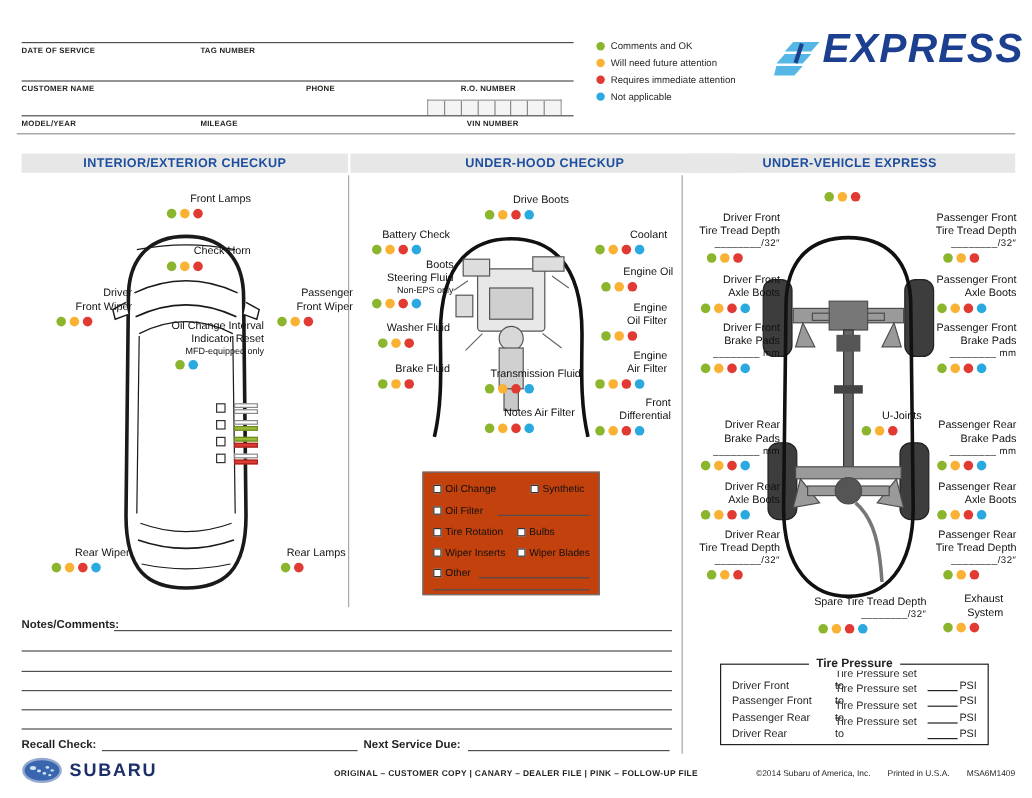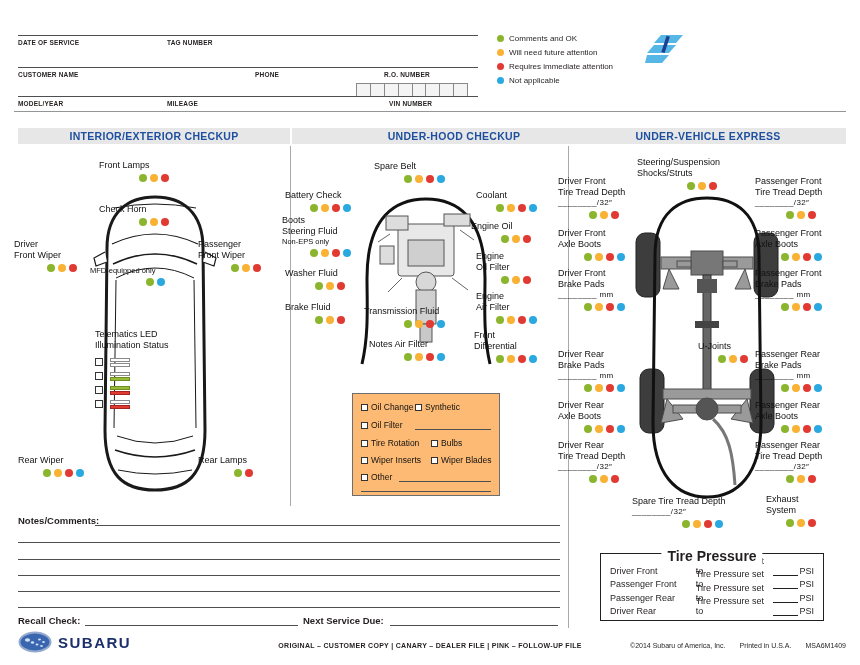--- a/index.html
+++ b/index.html
@@ -11,44 +11,44 @@
   .vdiv{position:absolute;width:0;border-left:1px solid #a7a9ac}
   .flabel{position:absolute;font-size:6.5px;font-weight:bold;letter-spacing:.2px;color:#231f20}
   .col-header{position:absolute;height:16px;background:#e7e7e8;color:#1d4f9e;font-weight:bold;font-size:10.5px;line-height:16px;text-align:center;letter-spacing:.3px}
   .legend{position:absolute;left:497px;top:34px}
   .legend-row{display:flex;align-items:center;margin-bottom:5px}
   .legend-row .dots{margin:0}
   .legend-row .dot{width:7px;height:7px}
   .legend-label{font-size:8px;padding-left:5px;color:#231f20}
   .dots{display:flex;justify-content:center;gap:3px;margin-top:3px}
   .dot{display:inline-block;width:8px;height:8px;border-radius:50%}
-  .item{position:absolute;text-align:left}
+  .item{position:absolute;text-align:right}
   .item-label{font-size:9px;line-height:11px;white-space:pre-line;color:#111}
   .item-sub{font-size:7.5px;line-height:9px;color:#111}
   .item-blank{font-size:8px;line-height:10px;letter-spacing:.4px;color:#111}
   .logo{position:absolute;left:645px;top:24px;width:208px}
   .logo-glyph{position:absolute;left:0;top:10px}
   .logo-express{font-style:italic;font-weight:800;font-size:34px;line-height:34px;letter-spacing:1px;color:#1c3f90;text-align:right}
   .logo-service{font-style:italic;font-weight:800;font-size:19px;line-height:18px;letter-spacing:1.5px;color:#1c3f90;text-align:right;margin-top:-4px}
   .vin-strip{position:absolute;left:356px;top:83px;width:112px;height:13px;display:flex;border:1px solid #88898b;border-bottom:none;background:#fbfbfb}
   .vin-cell{flex:1;border-left:1px solid #88898b;background:#f4f4f4}
   .vin-cell:first-child{border-left:none}
   .cbx{display:inline-block;width:7px;height:7px;border:1px solid #333;background:#fff;margin-right:3px;vertical-align:-1px}
   .led-wrap{display:inline-block;margin-top:4px}
   .led-row{display:flex;align-items:center;height:14px}
   .led-row .cbx{width:8px;height:8px}
   .ledbars{display:inline-flex;flex-direction:column;gap:1px;margin-left:4px}
   .ledbar{display:block;width:20px;height:4px;border:1px solid #8a8a8a;background:#fff}
   .led-green{background:#9aba3a;border-color:#6f8f21}
   .led-red{background:#e03a32;border-color:#a32520}
   .led-off{background:#fff}
-  .svc-box{position:absolute;left:352px;top:393px;width:148px;height:103px;border:1px solid #6d6e71;background:#fdba74}
+  .svc-box{position:absolute;left:352px;top:393px;width:148px;height:103px;border:1px solid #6d6e71;background:#c2410c}
   .svc{position:absolute;font-size:8.5px;white-space:nowrap;color:#111}
   .tp-box{position:absolute;left:600px;top:553px;width:224px;height:68px;border:1.2px solid #231f20}
-  .tp-title{position:absolute;top:-6px;left:50%;transform:translateX(-50%);background:#fff;padding:0 6px;font-size:14px;font-weight:bold;white-space:nowrap}
+  .tp-title{position:absolute;top:-6px;left:50%;transform:translateX(-50%);background:#fff;padding:0 6px;font-size:10px;font-weight:bold;white-space:nowrap}
   .tp-row{display:flex;align-items:flex-end;height:13.5px;padding:0 9px;font-size:9px}
   .tp-rows{padding-top:8px}
   .tp-pos{width:88px}
   .tp-line{width:26px;border-bottom:1px solid #231f20;height:9px;margin:0 1px}
   .note-label{position:absolute;font-size:9.5px;font-weight:bold}
   .footer-copies{position:absolute;left:250px;top:642px;width:360px;text-align:center;font-size:7px;font-weight:bold;letter-spacing:.3px}
   .footer-colophon{position:absolute;left:630px;top:642px;width:216px;display:flex;justify-content:space-between;font-size:7px}
   .subaru-logo{position:absolute;left:18px;top:631px;display:flex;align-items:center;gap:6px}
   .subaru-text{font-size:15px;font-weight:bold;letter-spacing:1.5px;color:#1c2f6b}
   svg{display:block}
@@ -112,20 +112,21 @@
 
 <div class="logo">
   <div class="logo-glyph">
     <svg width="40" height="30" viewBox="0 0 40 30">
       <polygon points="16,1 38,1 31,9 9,9" fill="#56b7e6"></polygon>
       <polygon points="9,11 31,11 24,19 2,19" fill="#56b7e6"></polygon>
       <polygon points="2,21 24,21 17,29 0,29" fill="#56b7e6"></polygon>
       <rect x="19" y="2" width="3.5" height="17" transform="rotate(18 21 10)" fill="#1c3f90"></rect>
     </svg>
   </div>
+  <div class="logo-express">EXPRESS</div>
 </div>
 
 <div class="col-header" style="left:18px;top:128px;width:272px">INTERIOR/EXTERIOR CHECKUP</div>
 <div class="col-header" style="left:292px;top:128px;width:324px">UNDER-HOOD CHECKUP</div>
 <div class="col-header" style="left:570px;top:128px;width:276px">UNDER-VEHICLE EXPRESS</div>
 <div class="vdiv" style="left:290px;top:146px;height:360px"></div>
 <div class="vdiv" style="left:568px;top:146px;height:482px"></div>
 
 <div class="abs" style="left:90px;top:188px">
   <svg width="130" height="315" viewBox="0 0 130 315">
@@ -174,29 +175,29 @@
 <div class="item" style="left:198px;top:239px;width:96px">
   <div class="item-label">Passenger
 Front Wiper</div>
   <div class="dots">
       <span class="dot" style="background: rgb(140, 181, 46);"></span>
       <span class="dot" style="background: rgb(249, 178, 51);"></span>
       <span class="dot" style="background: rgb(224, 58, 50);"></span>
     </div>
 </div>
 <div class="item" style="left:90px;top:266px;width:130px">
+  <div class="item-label">Oil Change Interval
+Indicator Reset</div>
   <div class="item-sub">MFD-equipped only</div>
   <div class="dots">
       <span class="dot" style="background: rgb(140, 181, 46);"></span>
       <span class="dot" style="background: rgb(41, 169, 224);"></span>
     </div>
 </div>
 <div class="item" style="left:95px;top:329px;width:120px">
-  <div class="item-label">Telematics LED
-Illumination Status</div>
   <div class="led-wrap"><div class="led-row">
         <span class="cbx"></span>
         <span class="ledbars">
           <i class="ledbar led-off"></i>
           <i class="ledbar led-off"></i>
         </span>
       </div><div class="led-row">
         <span class="cbx"></span>
         <span class="ledbars">
           <i class="ledbar led-off"></i>
@@ -244,21 +245,21 @@
       <rect x="52" y="54" width="36" height="26" fill="#cfcfcf"></rect>
       <circle cx="70" cy="96" r="10" fill="#d8d8d8"></circle>
       <rect x="60" y="104" width="20" height="34" fill="#d0d0d0"></rect>
       <rect x="64" y="138" width="12" height="18" fill="#c8c8c8"></rect>
       <path d="M34,48 l-12,8 M104,44 l14,10 M46,92 l-14,14 M96,92 l16,12" stroke="#666" fill="none"></path>
     </g>
   </svg>
 </div>
 
 <div class="item" style="left:374px;top:161px;width:100px">
-  <div class="item-label">Spare Belt</div>
+  <div class="item-label">Drive Boots</div>
   <div class="dots">
       <span class="dot" style="background: rgb(140, 181, 46);"></span>
       <span class="dot" style="background: rgb(249, 178, 51);"></span>
       <span class="dot" style="background: rgb(224, 58, 50);"></span>
       <span class="dot" style="background: rgb(41, 169, 224);"></span>
     </div>
 </div>
 <div class="item" style="left:285px;top:190px;width:90px">
   <div class="item-label">Battery Check</div>
   <div class="dots">
@@ -355,21 +356,21 @@
   <div class="dots">
       <span class="dot" style="background: rgb(140, 181, 46);"></span>
       <span class="dot" style="background: rgb(249, 178, 51);"></span>
       <span class="dot" style="background: rgb(224, 58, 50);"></span>
       <span class="dot" style="background: rgb(41, 169, 224);"></span>
     </div>
 </div>
 
 <div class="svc-box">
   <span class="svc" style="left:8px;top:8px"><i class="cbx"></i><span>Oil Change</span></span>
-  <span class="svc" style="left:62px;top:8px"><i class="cbx"></i><span>Synthetic</span></span>
+  <span class="svc" style="left:89px;top:8px"><i class="cbx"></i><span>Synthetic</span></span>
   <span class="svc" style="left:8px;top:26px"><i class="cbx"></i><span>Oil Filter</span></span>
   <div class="wline" style="left:62px;top:35px;width:76px"></div>
   <span class="svc" style="left:8px;top:44px"><i class="cbx"></i><span>Tire Rotation</span></span>
   <span class="svc" style="left:78px;top:44px"><i class="cbx"></i><span>Bulbs</span></span>
   <span class="svc" style="left:8px;top:61px"><i class="cbx"></i><span>Wiper Inserts</span></span>
   <span class="svc" style="left:78px;top:61px"><i class="cbx"></i><span>Wiper Blades</span></span>
   <span class="svc" style="left:8px;top:78px"><i class="cbx"></i><span>Other</span></span>
   <div class="wline" style="left:46px;top:87px;width:92px"></div>
   <div class="wline" style="left:8px;top:97px;width:130px"></div>
 </div>
@@ -400,22 +401,20 @@
       <path d="M114,206 L120,230 L98,226 Z"></path>
       <rect x="40" y="212" width="28" height="8"></rect>
       <rect x="80" y="212" width="28" height="8"></rect>
       <circle cx="74" cy="216" r="11" fill="#555"></circle>
     </g>
     <path d="M80,226 C96,240 100,262 102,292" fill="none" stroke="#777" stroke-width="3"></path>
   </svg>
 </div>
 
 <div class="item" style="left:637px;top:157px;width:130px">
-  <div class="item-label">Steering/Suspension
-Shocks/Struts</div>
   <div class="dots">
       <span class="dot" style="background: rgb(140, 181, 46);"></span>
       <span class="dot" style="background: rgb(249, 178, 51);"></span>
       <span class="dot" style="background: rgb(224, 58, 50);"></span>
     </div>
 </div>
 <div class="item" style="left:558px;top:176px;width:92px">
   <div class="item-label">Driver Front
 Tire Tread Depth</div>
   <div class="item-blank">________/32″</div>

